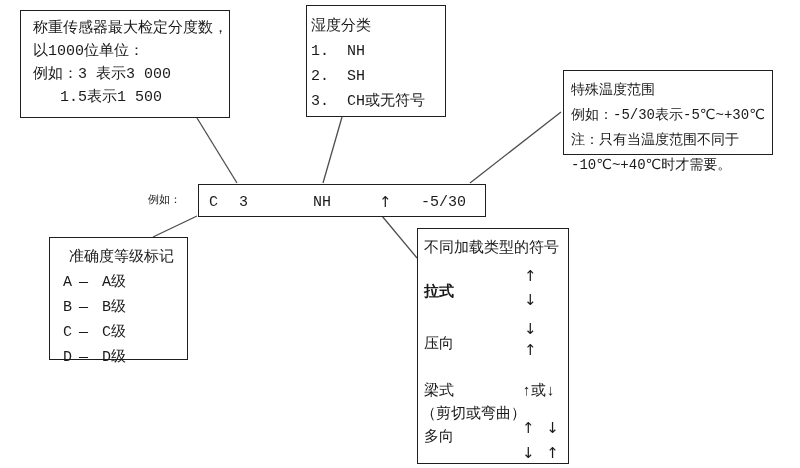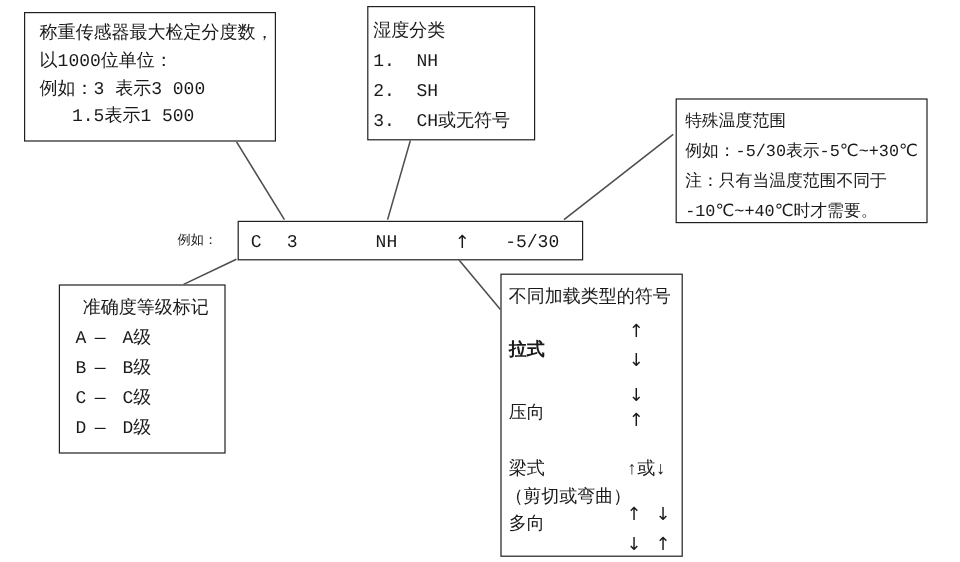--- a/index.html
+++ b/index.html
@@ -31,37 +31,37 @@
 
   
   .box-divisions { left: 20px; top: 10px; width: 210px; height: 108px; padding: 6px 0 0 12px; }
   .box-divisions .indent { padding-left: 27px; }
 
   
   .box-humidity { left: 306px; top: 5px; width: 140px; height: 112px; padding: 8px 0 0 4px; line-height: 25px; }
   .box-humidity .num { display: inline-block; width: 36px; }
 
   
-  .box-temp { left: 563px; top: 82px; width: 210px; height: 104px; padding: 7px 0 0 7px; line-height: 25px; font-size: 14px; }
+  .box-temp { left: 563px; top: 70px; width: 210px; height: 85px; padding: 7px 0 0 7px; line-height: 25px; font-size: 14px; }
 
   
   .example-label {
     position: absolute; left: 113px; top: 192px;
     font-size: 11px; white-space: nowrap; margin-left: 35px;
   }
   .code-box { left: 198px; top: 184px; width: 288px; height: 33px; }
   .code-box .code { position: absolute; top: 6px; font-size: 15px; white-space: nowrap; }
   .code-acc  { left: 10px; }
   .code-div  { left: 40px; }
   .code-hum  { left: 114px; }
   .code-load { left: 180px; font-family: "DejaVu Sans", sans-serif; }
   .code-temp { left: 222px; }
 
   
-  .box-accuracy { left: 49px; top: 237px; width: 139px; height: 141px; padding: 7px 0 0 13px; line-height: 25px; }
+  .box-accuracy { left: 49px; top: 237px; width: 139px; height: 123px; padding: 7px 0 0 13px; line-height: 25px; }
   .box-accuracy .title { padding-left: 6px; }
   .box-accuracy .acode { display: inline-block; width: 16px; }
   .box-accuracy .adash { display: inline-block; width: 23px; text-align: left; }
 
   
   .box-loading { left: 417px; top: 228px; width: 152px; height: 236px; }
   .box-loading .abs { position: absolute; white-space: nowrap; text-align: right; }
   .box-loading .arrow {
     font-family: "DejaVu Sans", sans-serif;
     font-size: 15px; line-height: 14px;

